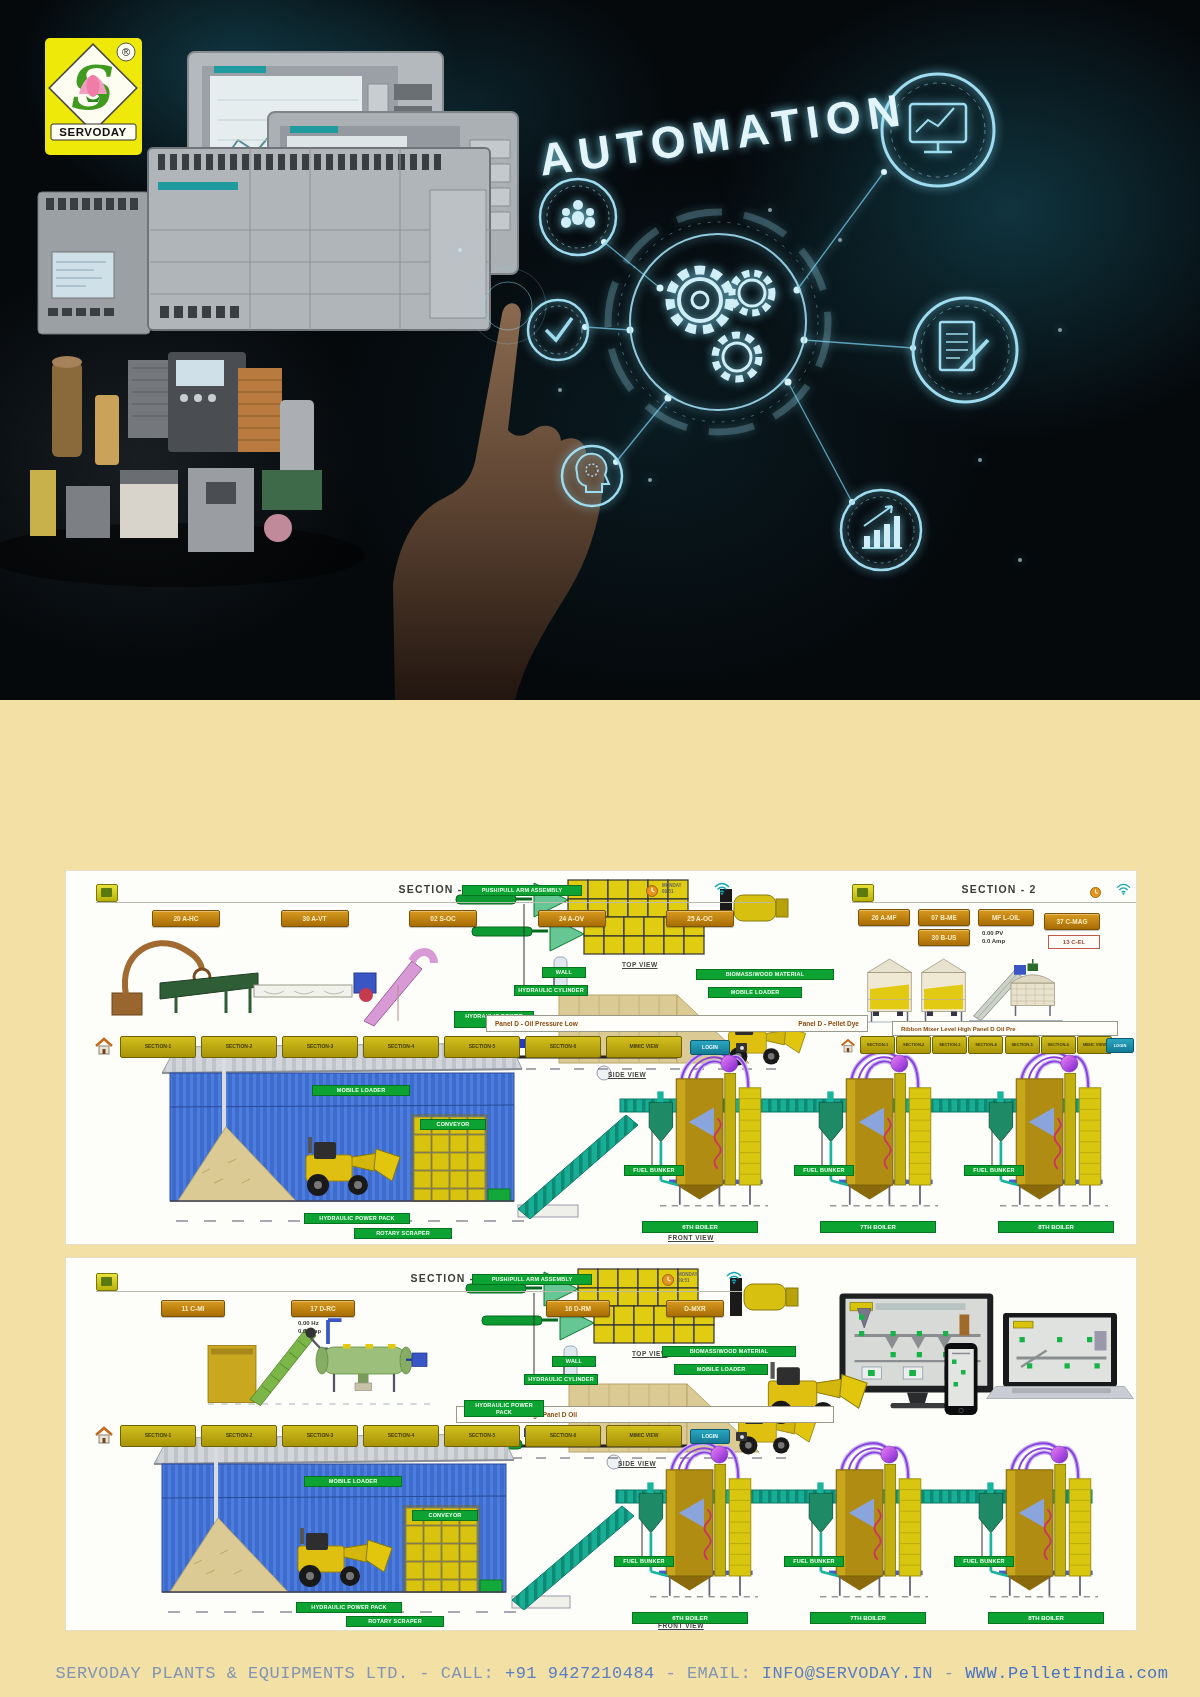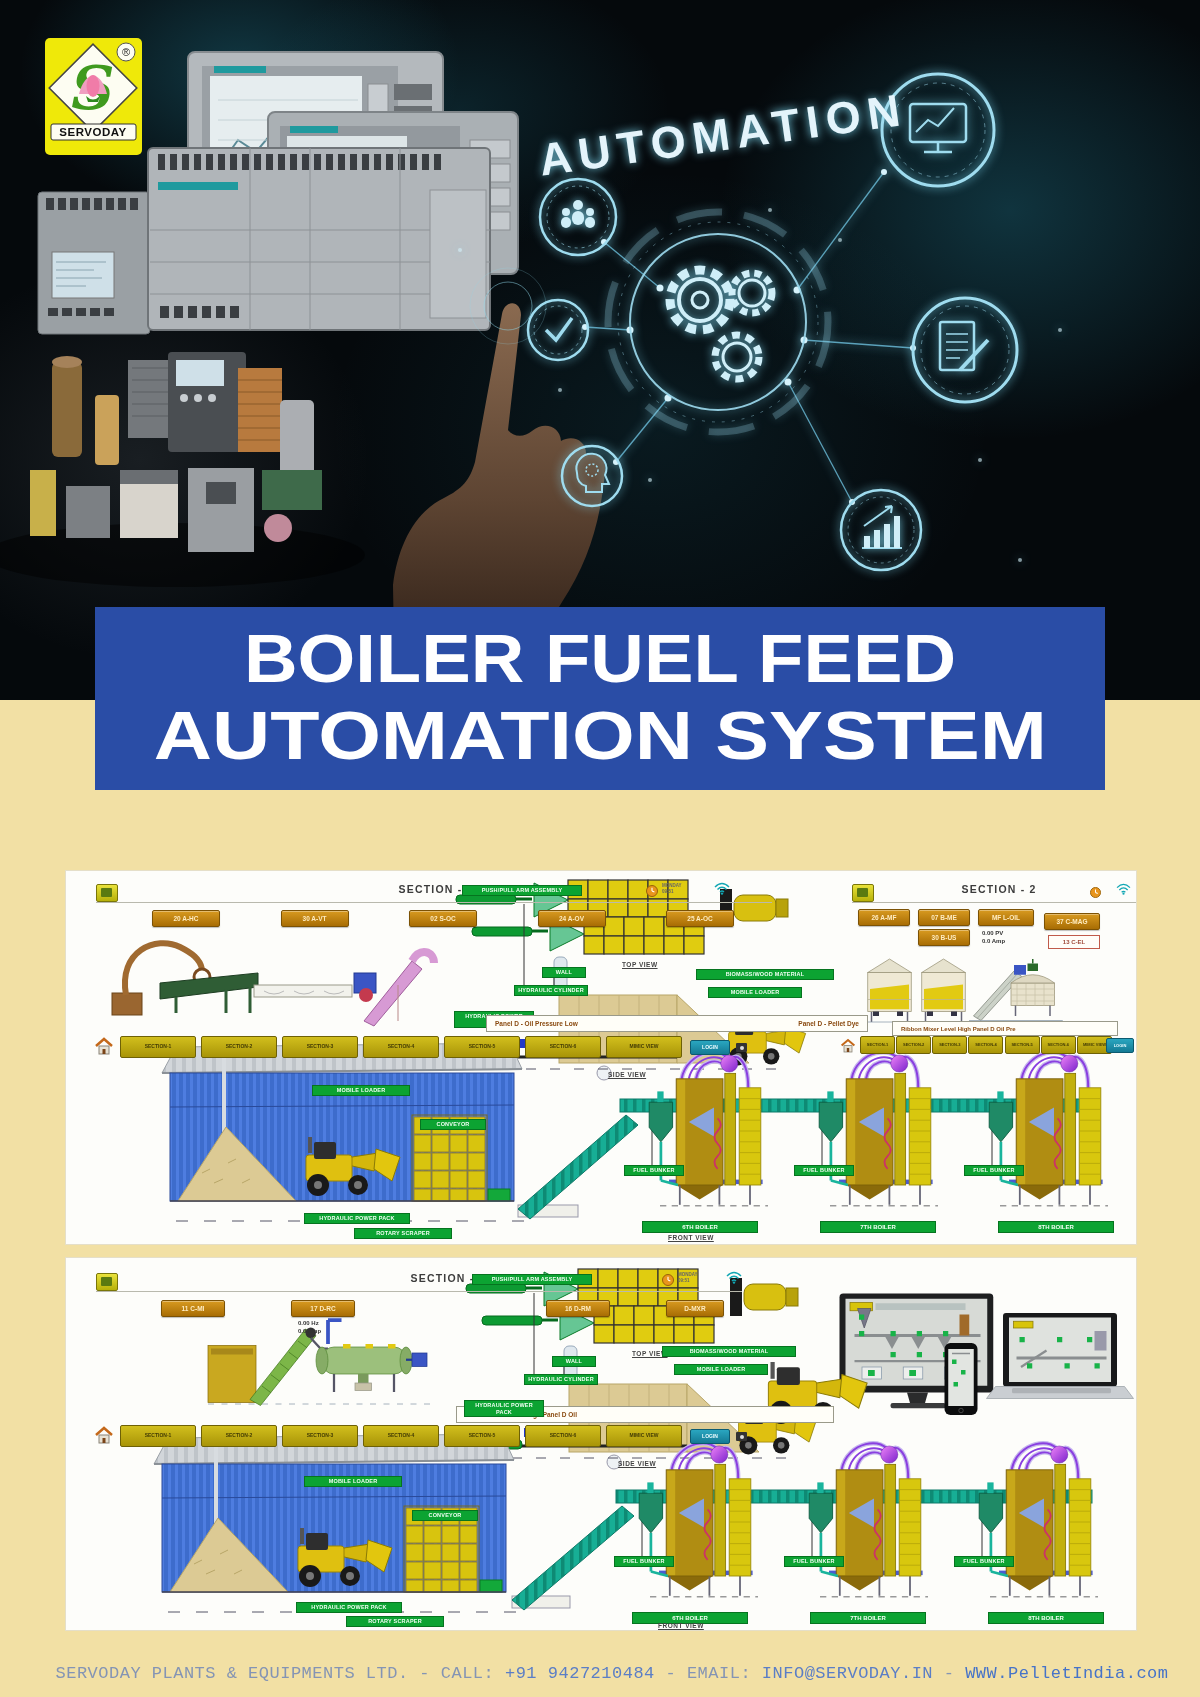--- a/index.html
+++ b/index.html
@@ -623,24 +623,20 @@
           </g>
         </g>
         <circle cx="81" cy="14" r="9" fill="#fdfdf2" stroke="#555"></circle>
         <text x="81" y="18" font-size="11" text-anchor="middle" fill="#222">®</text>
         <rect x="6" y="86" width="85" height="16" rx="2" fill="#fdfdf2" stroke="#333"></rect>
         <text x="48" y="98" text-anchor="middle" font-size="11.5" font-weight="bold" fill="#111" letter-spacing=".5">SERVODAY</text>
       </svg>
     </div>
   </div>
 
-  <div class="banner">
-    <div class="banner-l1">BOILER FUEL FEED</div>
-    <div class="banner-l2">AUTOMATION SYSTEM</div>
-  </div>
 
   <div class="intro">
   </div>
 
   <section class="panel panel1">
     <svg class="scene" width="1070" height="373" viewBox="0 0 1070 373">
       <use href="#sym-crane" transform="translate(42,58)"></use>
       <use href="#sym-feeder" transform="translate(388,6)"></use>
       <use href="#sym-silos" transform="translate(798,82) scale(0.75)"></use>
       <use href="#sym-shed" transform="translate(96,172)"></use>

